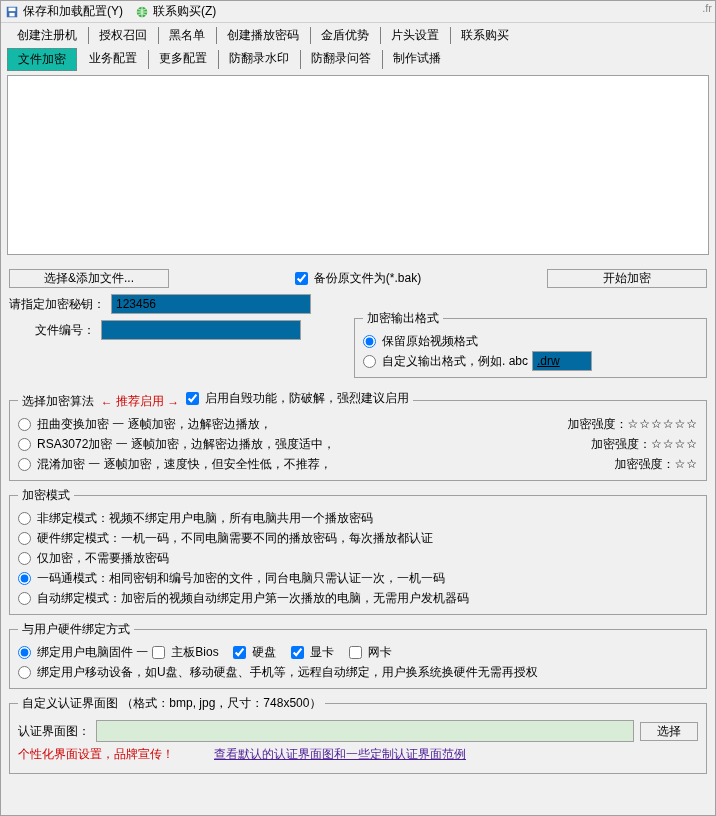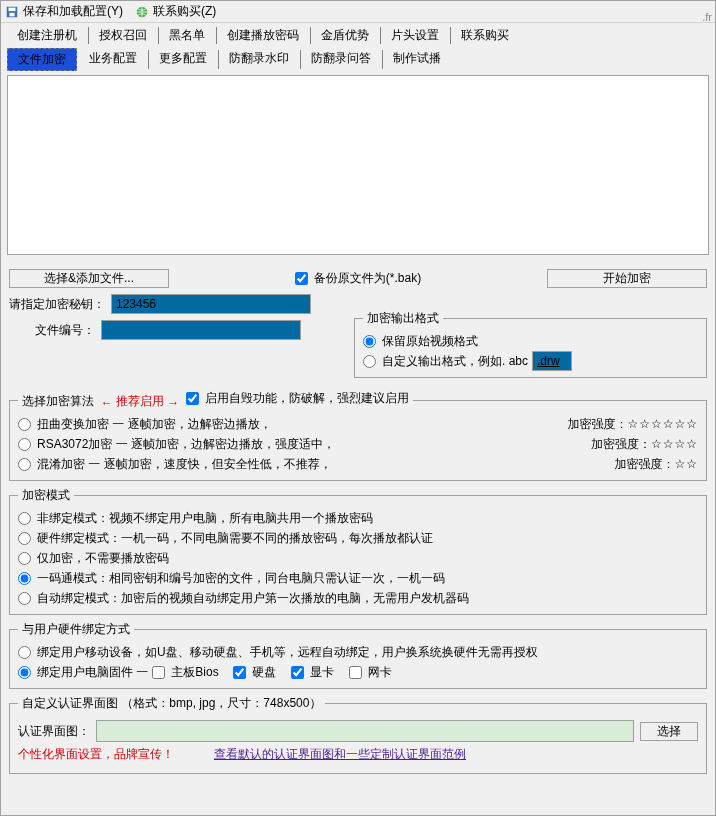--- a/index.html
+++ b/index.html
@@ -35,21 +35,21 @@
   .tab .sep {
     position: absolute;
     right: -2px;
     top: 2px;
     bottom: 2px;
     width: 1px;
     background: #808080;
   }
   .tab.active {
     border: 1px dashed #808080;
-    background: #1d4ed8;
+    background: #14b8a6;
   }
   .content {
     margin: 4px 6px 6px 6px;
     border: 1px solid #a0a0a0;
     background: #fff;
     height: 180px;
   }
   .controls { padding: 2px 8px 6px 8px; }
   .row { display: flex; align-items: center; margin: 4px 0; gap: 6px; }
   .btn {
@@ -82,21 +82,21 @@
   .blue { color: #4c1d95; }
   .toprow { display: flex; align-items: center; justify-content: space-between; padding: 6px 0; }
   .keyrow { display: flex; align-items: center; gap: 6px; }
   .half { display: flex; gap: 10px; }
   .algo-line { display: flex; justify-content: space-between; align-items: center; line-height: 20px; }
   .algo-left { display: flex; align-items: center; gap: 4px; }
   .mode-line { display: flex; align-items: center; gap: 4px; line-height: 20px; }
   .authimg-input { flex: 1; background: #d8ecd8; border: 1px solid #a0a0a0; height: 22px; }
   .top-right-url {
     position: absolute;
-    top: 11px;
+    top: 2px;
     right: 4px;
     color: #888;
     font-size: 11px;
   }
   svg.ico { width: 14px; height: 14px; }
 </style>
 </head>
 <body>
 
 <div class="top-right-url">.fr</div>
@@ -167,21 +167,21 @@
         <label class="radio">
           <input type="radio" name="outfmt" id="r-out-keep" checked="" style="">
           <span>保留原始视频格式</span>
         </label>
       </div>
       <div class="mode-line">
         <label class="radio">
           <input type="radio" name="outfmt" id="r-out-custom" style="">
           <span>自定义输出格式，例如. abc</span>
         </label>
-        <input class="textinput" style="width: 40px; text-decoration: underline;" value=".drw">
+        <input class="textinput" style="width: 60px; text-decoration: underline;" value=".drw">
       </div>
     </fieldset>
   </div>
 
   <fieldset>
     <legend>
       <span>选择加密算法</span>
       &nbsp;<span class="red">← 推荐启用 →</span>&nbsp;
       <label class="check">
         <input type="checkbox" id="cb-selfdestroy" checked="" style="">
@@ -246,48 +246,48 @@
             <span>自动绑定模式：加密后的视频自动绑定用户第一次播放的电脑，无需用户发机器码</span>
           </label>
         </div>
       </div>
   </fieldset>
 
   <fieldset>
     <legend>与用户硬件绑定方式</legend>
     <div class="mode-line">
       <label class="radio">
+        <input type="radio" name="hw" id="r-hw-fw" checked="" style="">
+        <span>绑定用户电脑固件 一</span>
+      </label>
+      <label class="check">
+          <input type="checkbox" id="cb-bios" style="">
+          <span>主板Bios</span>
+        </label>
+      &nbsp;&nbsp;
+      <label class="check">
+          <input type="checkbox" id="cb-hdd" checked="" style="">
+          <span>硬盘</span>
+        </label>
+      &nbsp;&nbsp;
+      <label class="check">
+          <input type="checkbox" id="cb-gpu" checked="" style="">
+          <span>显卡</span>
+        </label>
+      &nbsp;&nbsp;
+      <label class="check">
+          <input type="checkbox" id="cb-nic" style="">
+          <span>网卡</span>
+        </label>
+    </div>
+    <div class="mode-line">
+      <label class="radio">
         <input type="radio" name="hw" id="r-hw-mobile" style="">
         <span>绑定用户移动设备，如U盘、移动硬盘、手机等，远程自动绑定，用户换系统换硬件无需再授权</span>
       </label>
-    </div>
-    <div class="mode-line">
-      <label class="radio">
-        <input type="radio" name="hw" id="r-hw-fw" checked="" style="">
-        <span>绑定用户电脑固件 一</span>
-      </label>
-      <label class="check">
-          <input type="checkbox" id="cb-bios" style="">
-          <span>主板Bios</span>
-        </label>
-      &nbsp;&nbsp;
-      <label class="check">
-          <input type="checkbox" id="cb-hdd" checked="" style="">
-          <span>硬盘</span>
-        </label>
-      &nbsp;&nbsp;
-      <label class="check">
-          <input type="checkbox" id="cb-gpu" checked="" style="">
-          <span>显卡</span>
-        </label>
-      &nbsp;&nbsp;
-      <label class="check">
-          <input type="checkbox" id="cb-nic" style="">
-          <span>网卡</span>
-        </label>
     </div>
   </fieldset>
 
   <fieldset>
     <legend>自定义认证界面图 （格式：bmp, jpg，尺寸：748x500）</legend>
     <div class="row">
       <span>认证界面图：</span>
       <input class="authimg-input" value="" style="">
       <button class="btn">选择</button>
     </div>

